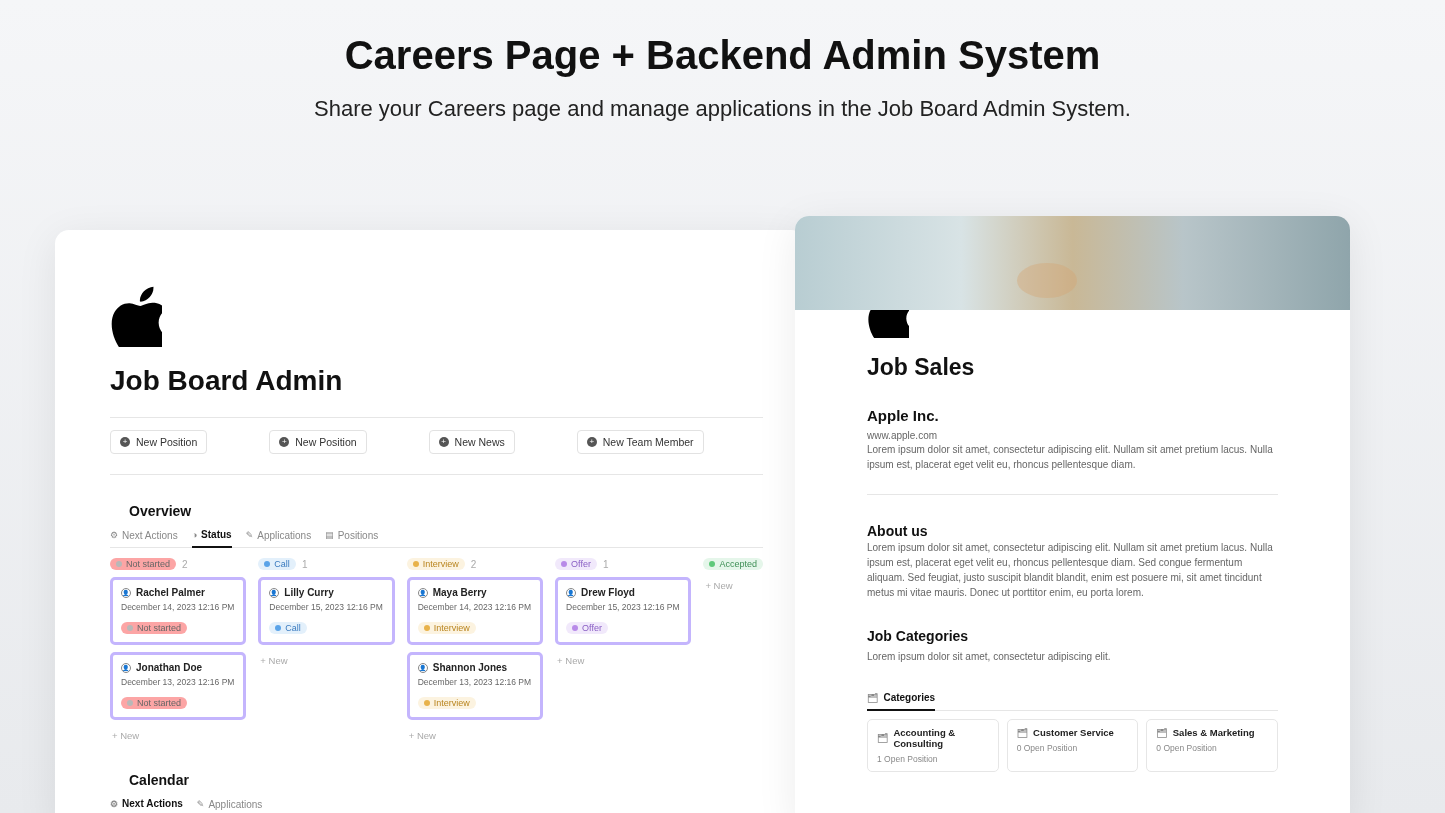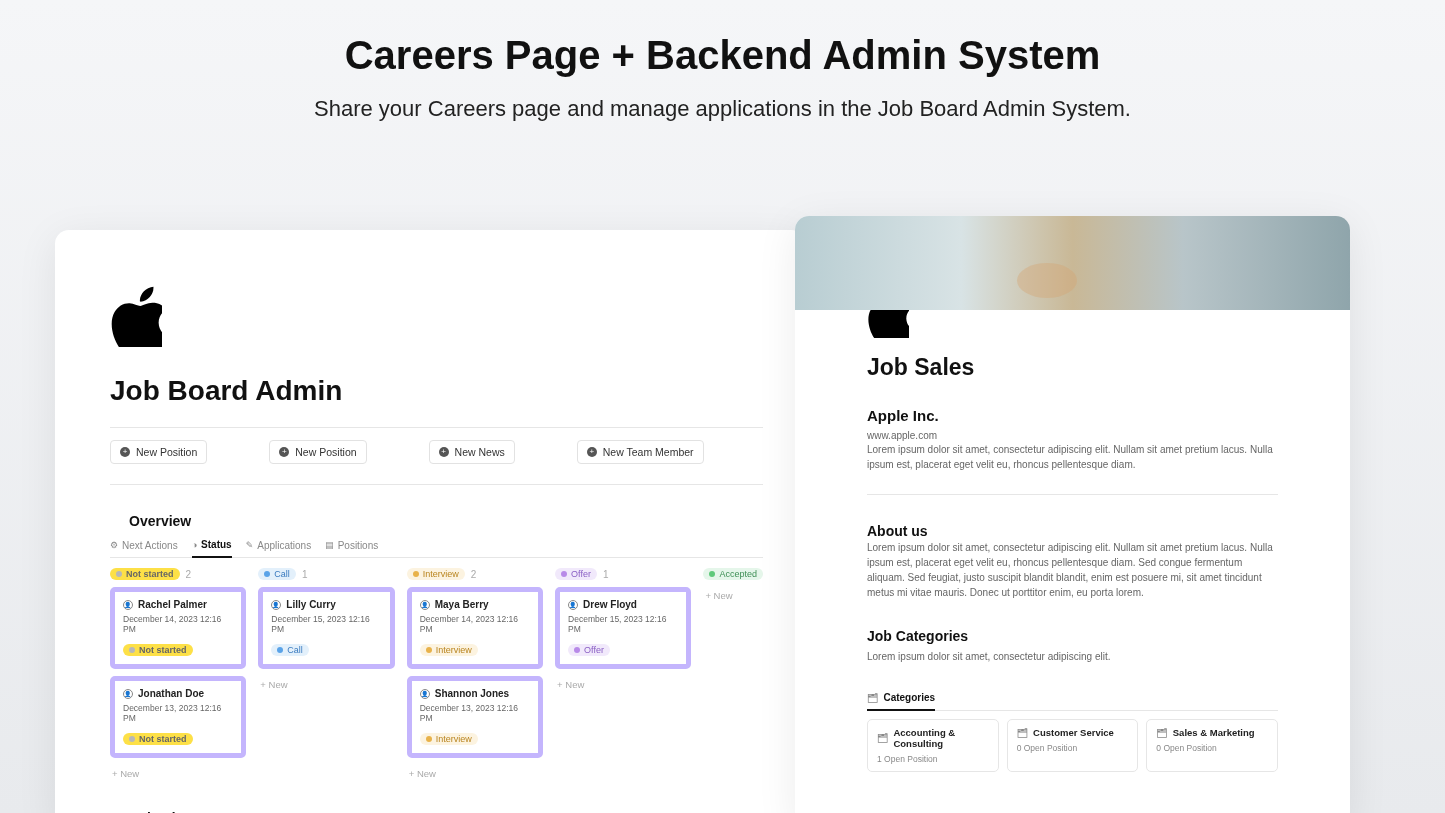--- a/index.html
+++ b/index.html
@@ -16,41 +16,41 @@
 .panel {
   position: absolute;
   background: #fff;
   border-radius: 14px;
   box-shadow: 0 8px 40px rgba(0,0,0,0.08);
   overflow: hidden;
 }
 .panel-left { left: 55px; top: 230px; width: 750px; height: 600px; padding: 55px 42px 0 55px; }
 .panel-right { left: 795px; top: 216px; width: 555px; height: 610px; }
 .apple-logo svg { display: block; }
-.page-title { font-size: 28px; font-weight: 700; color: #111; margin-top: 28px; }
+.page-title { font-size: 28px; font-weight: 700; color: #111; margin-top: 18px; }
 .hr { border: 0; border-top: 1px solid #e6e6e6; margin: 20px 0 12px; }
 .btn-row { display: flex; gap: 62px; }
 .chip-btn {
   display: inline-flex; align-items: center; gap: 6px;
   padding: 5px 9px; font-size: 10.5px; font-weight: 500;
   color: #333; background: #fff;
   border: 1px solid #e2e2e2; border-radius: 4px; cursor: pointer;
 }
 .chip-btn .plus-ic { width: 10px; height: 10px; border-radius: 50%; background: #555; display: inline-flex; align-items:center; justify-content:center; color:#fff; font-size:8px; line-height:1; }
 .section-h { font-size: 14px; font-weight: 700; color: #111; margin-top: 28px; margin-left: 19px; }
 .tabs { display: flex; gap: 14px; margin-top: 10px; border-bottom: 1px solid #e6e6e6; }
 .tab { display: inline-flex; align-items: center; gap: 4px; font-size: 10px; color: #888; padding-bottom: 6px; cursor: pointer; }
 .tab.active { color: #111; font-weight: 600; border-bottom: 2px solid #111; margin-bottom: -1px; }
 .board { display: flex; gap: 12px; margin-top: 10px; }
 .col { width: 150px; display: flex; flex-direction: column; gap: 7px; }
 .col-h { display: flex; align-items: center; gap: 6px; font-size: 10px; }
 .pill { display: inline-flex; align-items: center; gap: 4px; padding: 1px 6px; border-radius: 10px; font-size: 9px; background: #f0f0f0; color: #555; }
 .pill .dot { width: 6px; height: 6px; border-radius: 50%; }
 .count { color: #aaa; font-size: 10px; }
-.card { border: 5px solid #c4b5fd; border-radius: 5px; padding: 7px 8px; }
+.card { border: 3px solid #c4b5fd; border-radius: 5px; padding: 7px 8px; }
 .card-n { display: flex; align-items: center; gap: 5px; font-size: 10px; font-weight: 600; color: #222; }
 .avatar-ic { width: 10px; height: 10px; border-radius: 50%; border: 1px solid #888; display: inline-flex; align-items:center; justify-content:center; font-size:6px; color:#888; }
 .card-d { font-size: 8.5px; color: #666; margin-top: 4px; }
 .card-t { margin-top: 5px; }
 .ghost { font-size: 9.5px; color: #aaa; padding: 3px 2px; cursor: pointer; }
 
 .cover { height: 94px; background: linear-gradient(90deg, #b8cdd2 0%, #d8e3e5 30%, #c9b896 50%, #b8c5c9 70%, #8fa5ab 100%); position: relative; }
 .cover::after { content:''; position:absolute; left:40%; top:50%; width:60px; height:35px; background:#d4a574; border-radius:50%; opacity:0.4; }
 .r-inner { padding: 0 72px; }
 .r-logo { margin-top: -22px; }
@@ -65,21 +65,21 @@
 .cat-row { display: flex; gap: 8px; margin-top: 8px; }
 .cat-card { flex:1; border: 1px solid #e6e6e6; border-radius: 5px; padding: 7px 9px; }
 .cat-n { display:flex; align-items:center; gap:5px; font-size: 9.5px; font-weight: 600; color:#222; }
 .cat-c { font-size: 8.5px; color: #888; margin-top: 5px; }
 .small-ic { font-size: 9px; color:#888; }
 .dot-grey { background:#b8b8b8; }
 .dot-blue { background:#5aa3e8; }
 .dot-yellow { background:#e8b24a; }
 .dot-purple { background:#b88ae8; }
 .dot-green { background:#5ec97a; }
-.pill-grey { background:#fde047; color:#666;font-weight:bold; }
+.pill-grey { background:#fca5a5; color:#666; }
 .pill-blue { background:#e3f0fb; color:#3b7bbf; }
 .pill-yellow { background:#fcf3e0; color:#b9851f; }
 .pill-purple { background:#f1e9fb; color:#8a5fc4; }
 .pill-green { background:#e5f6ea; color:#3f8f56; }
 </style>
 </head>
 <body>
 
 <div class="hero">
   <h1>Careers Page + Backend Admin System</h1>

